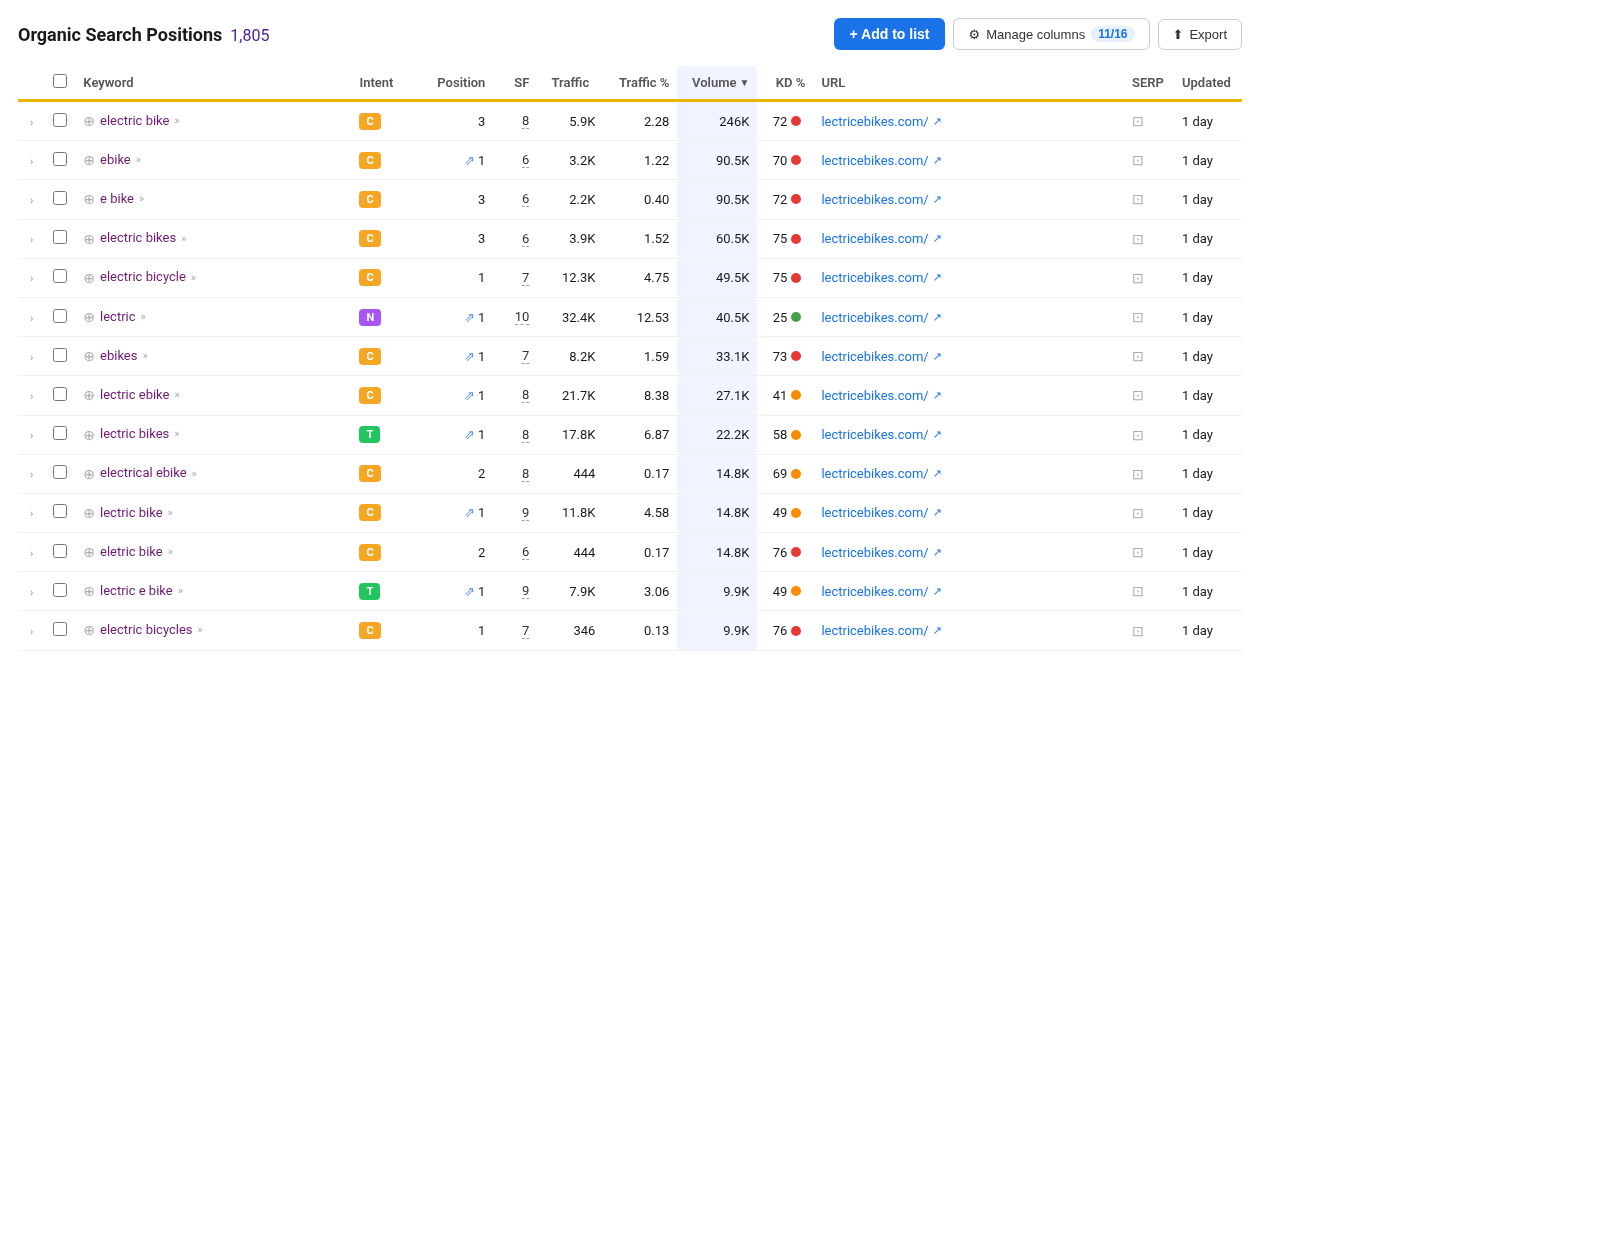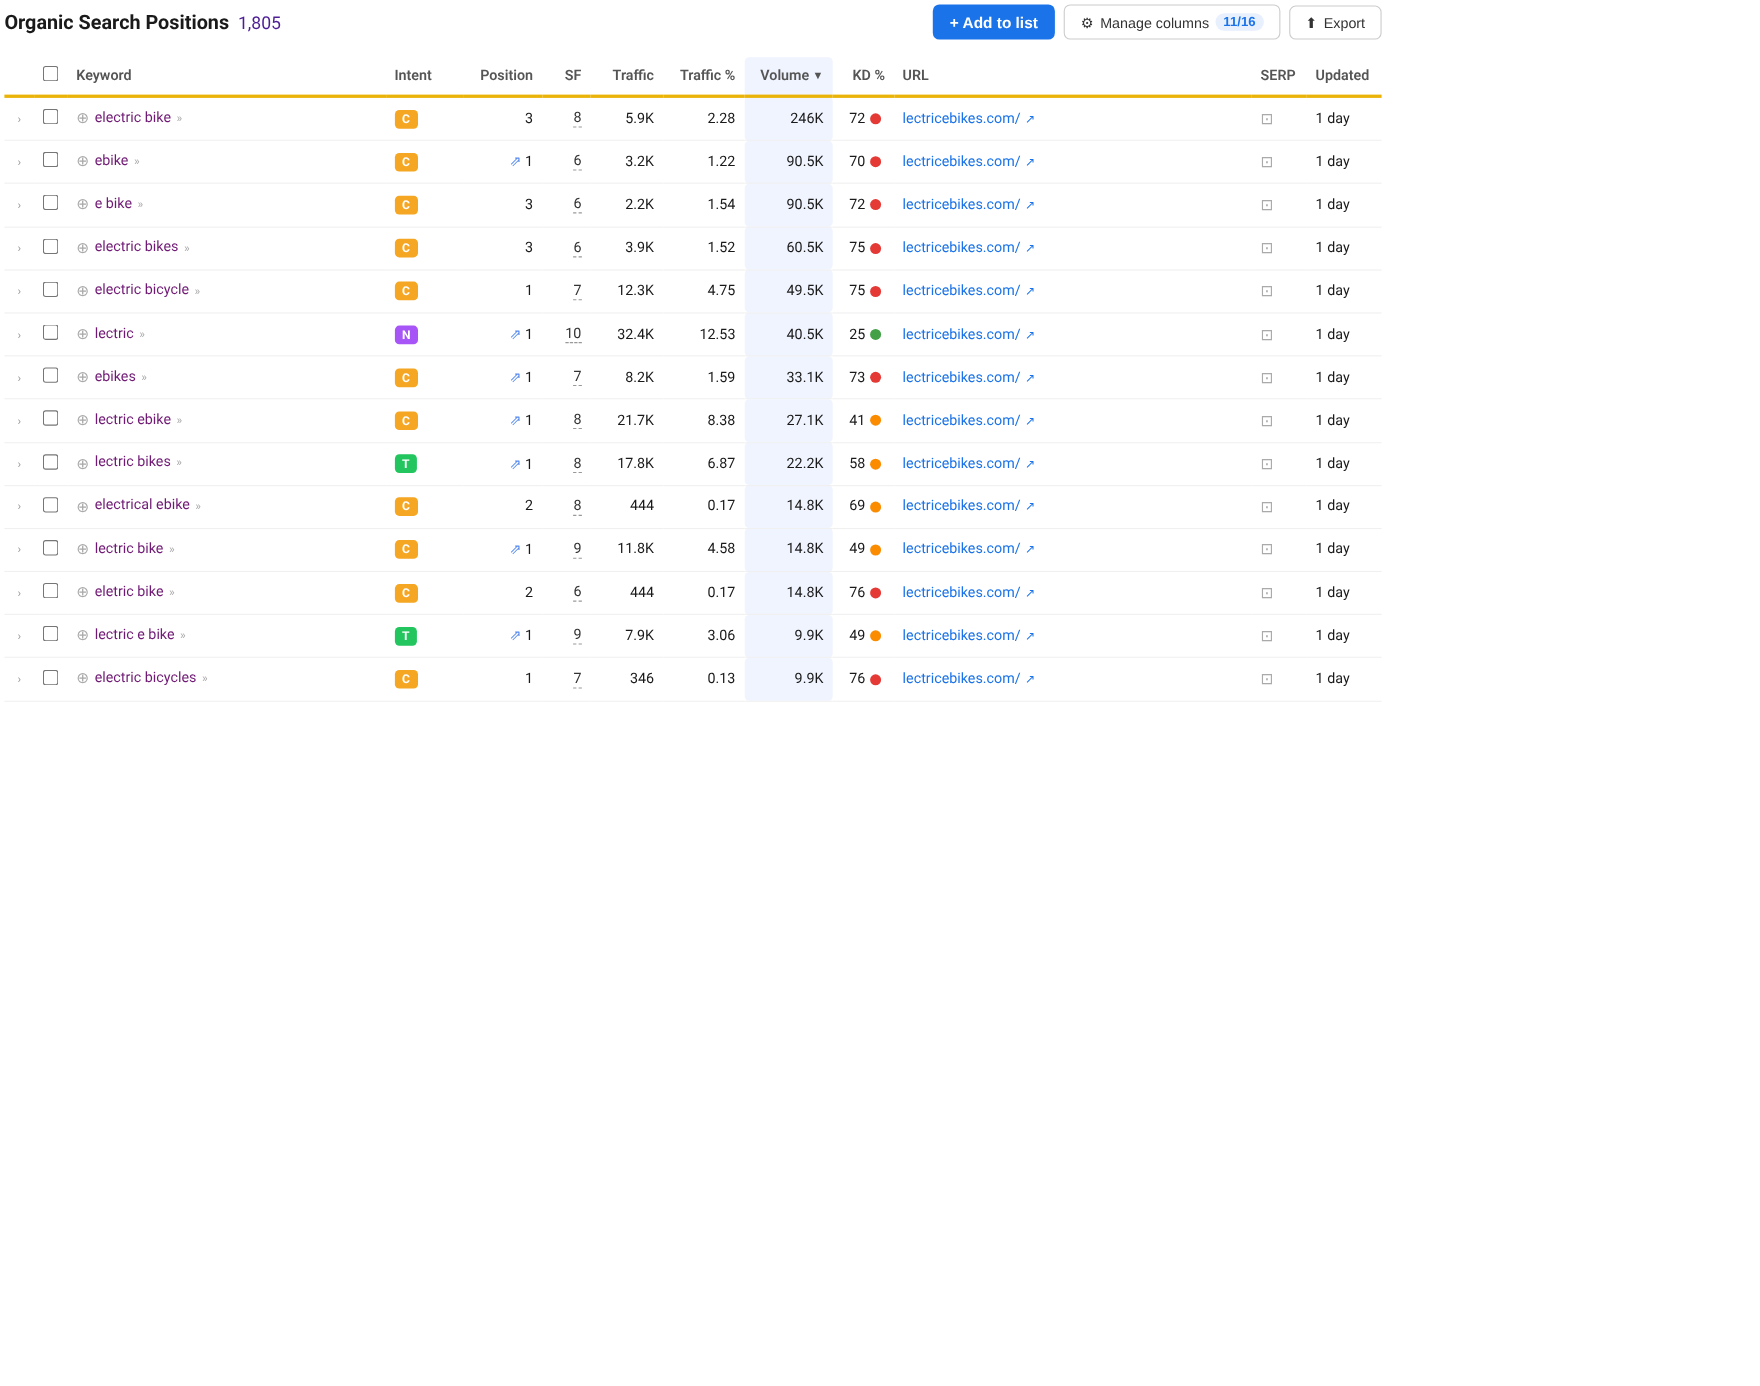--- a/index.html
+++ b/index.html
@@ -3,21 +3,21 @@
   <meta charset="utf-8">
   <style>
     * { box-sizing: border-box; margin: 0; padding: 0; }
     body {
       font-family: -apple-system, BlinkMacSystemFont, 'Segoe UI', Roboto, sans-serif;
       background: #fff;
       font-size: 13px;
       color: #1a1a1a;
     }
     .container {
-      padding: 4px;
+      padding: 18px;
       max-width: 1260px;
     }
     .header {
       display: flex;
       align-items: center;
       justify-content: space-between;
       margin-bottom: 16px;
     }
     .header-left {
       display: flex;
@@ -227,21 +227,21 @@
     <thead>
       <tr>
         <th style="width:24px;"></th>
         <th style="width:28px;">
           <input type="checkbox" class="checkbox" style="">
         </th>
         <th style="min-width:160px;">Keyword</th>
         <th style="width:70px;">Intent</th>
         <th class="numeric" style="width:72px;">Position</th>
         <th class="numeric" style="width:44px;">SF</th>
-        <th class="numeric" style="width:66px;">Traffic</th>
+        <th class="numeric" style="width:66px;text-align:center;">Traffic</th>
         <th class="numeric" style="width:74px;">Traffic %</th>
         <th class="numeric col-volume" style="width:80px;">
           <div class="vol-header">
             <span>Volume</span>
             <span style="font-size:10px;">▼</span>
           </div>
         </th>
         <th class="numeric" style="width:56px;margin-left:27px;">KD %</th>
         <th style="min-width:180px;">URL</th>
         <th style="width:50px;">SERP</th>
@@ -355,21 +355,21 @@
       <span class="intent-badge intent-c">C</span>
     </td>
     <td class="position-cell">
       
       3
     </td>
     <td class="numeric">
       <span class="sf-val">6</span>
     </td>
     <td class="numeric">2.2K</td>
-    <td class="numeric">1.54</td>
+    <td class="numeric">0.40</td>
     <td class="numeric col-volume">90.5K</td>
     <td>
       <div class="kd-cell">
         72
         <span class="kd-dot dot-red"></span>
       </div>
     </td>
     <td>
       <div class="url-cell">
         <a href="#" style="color:#1a73e8;text-decoration:none;">lectricebikes.com/</a>

